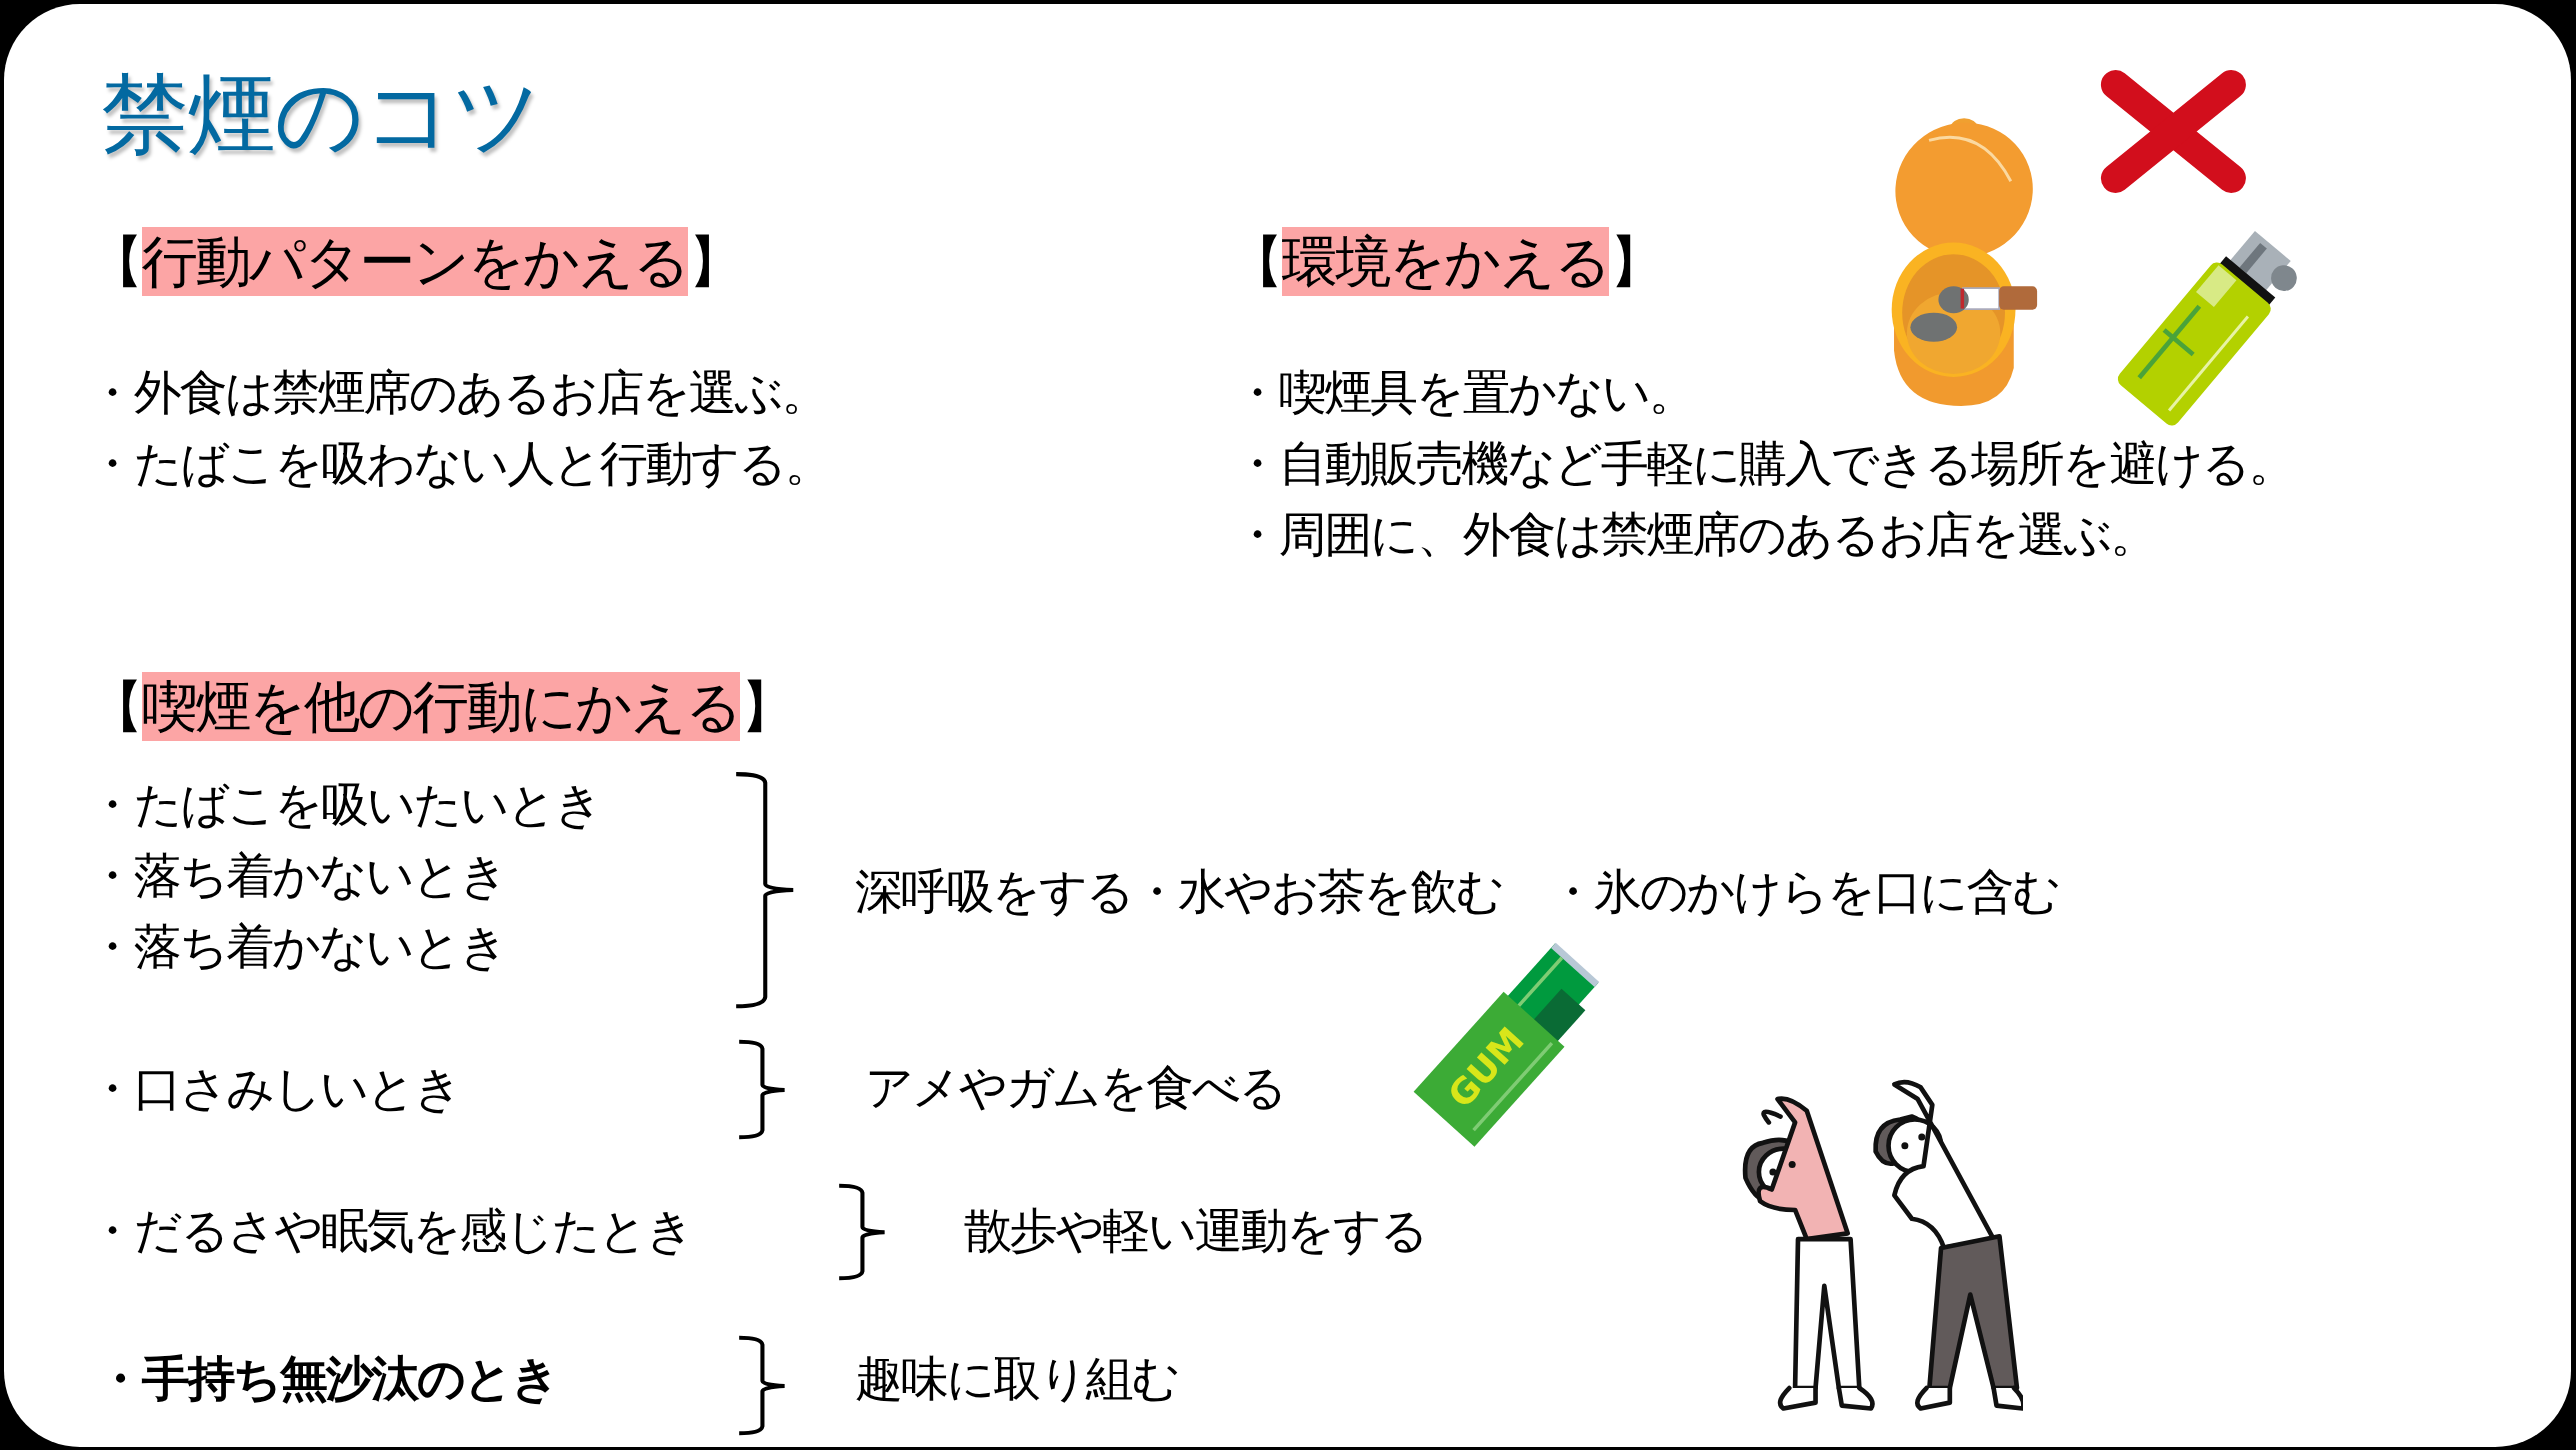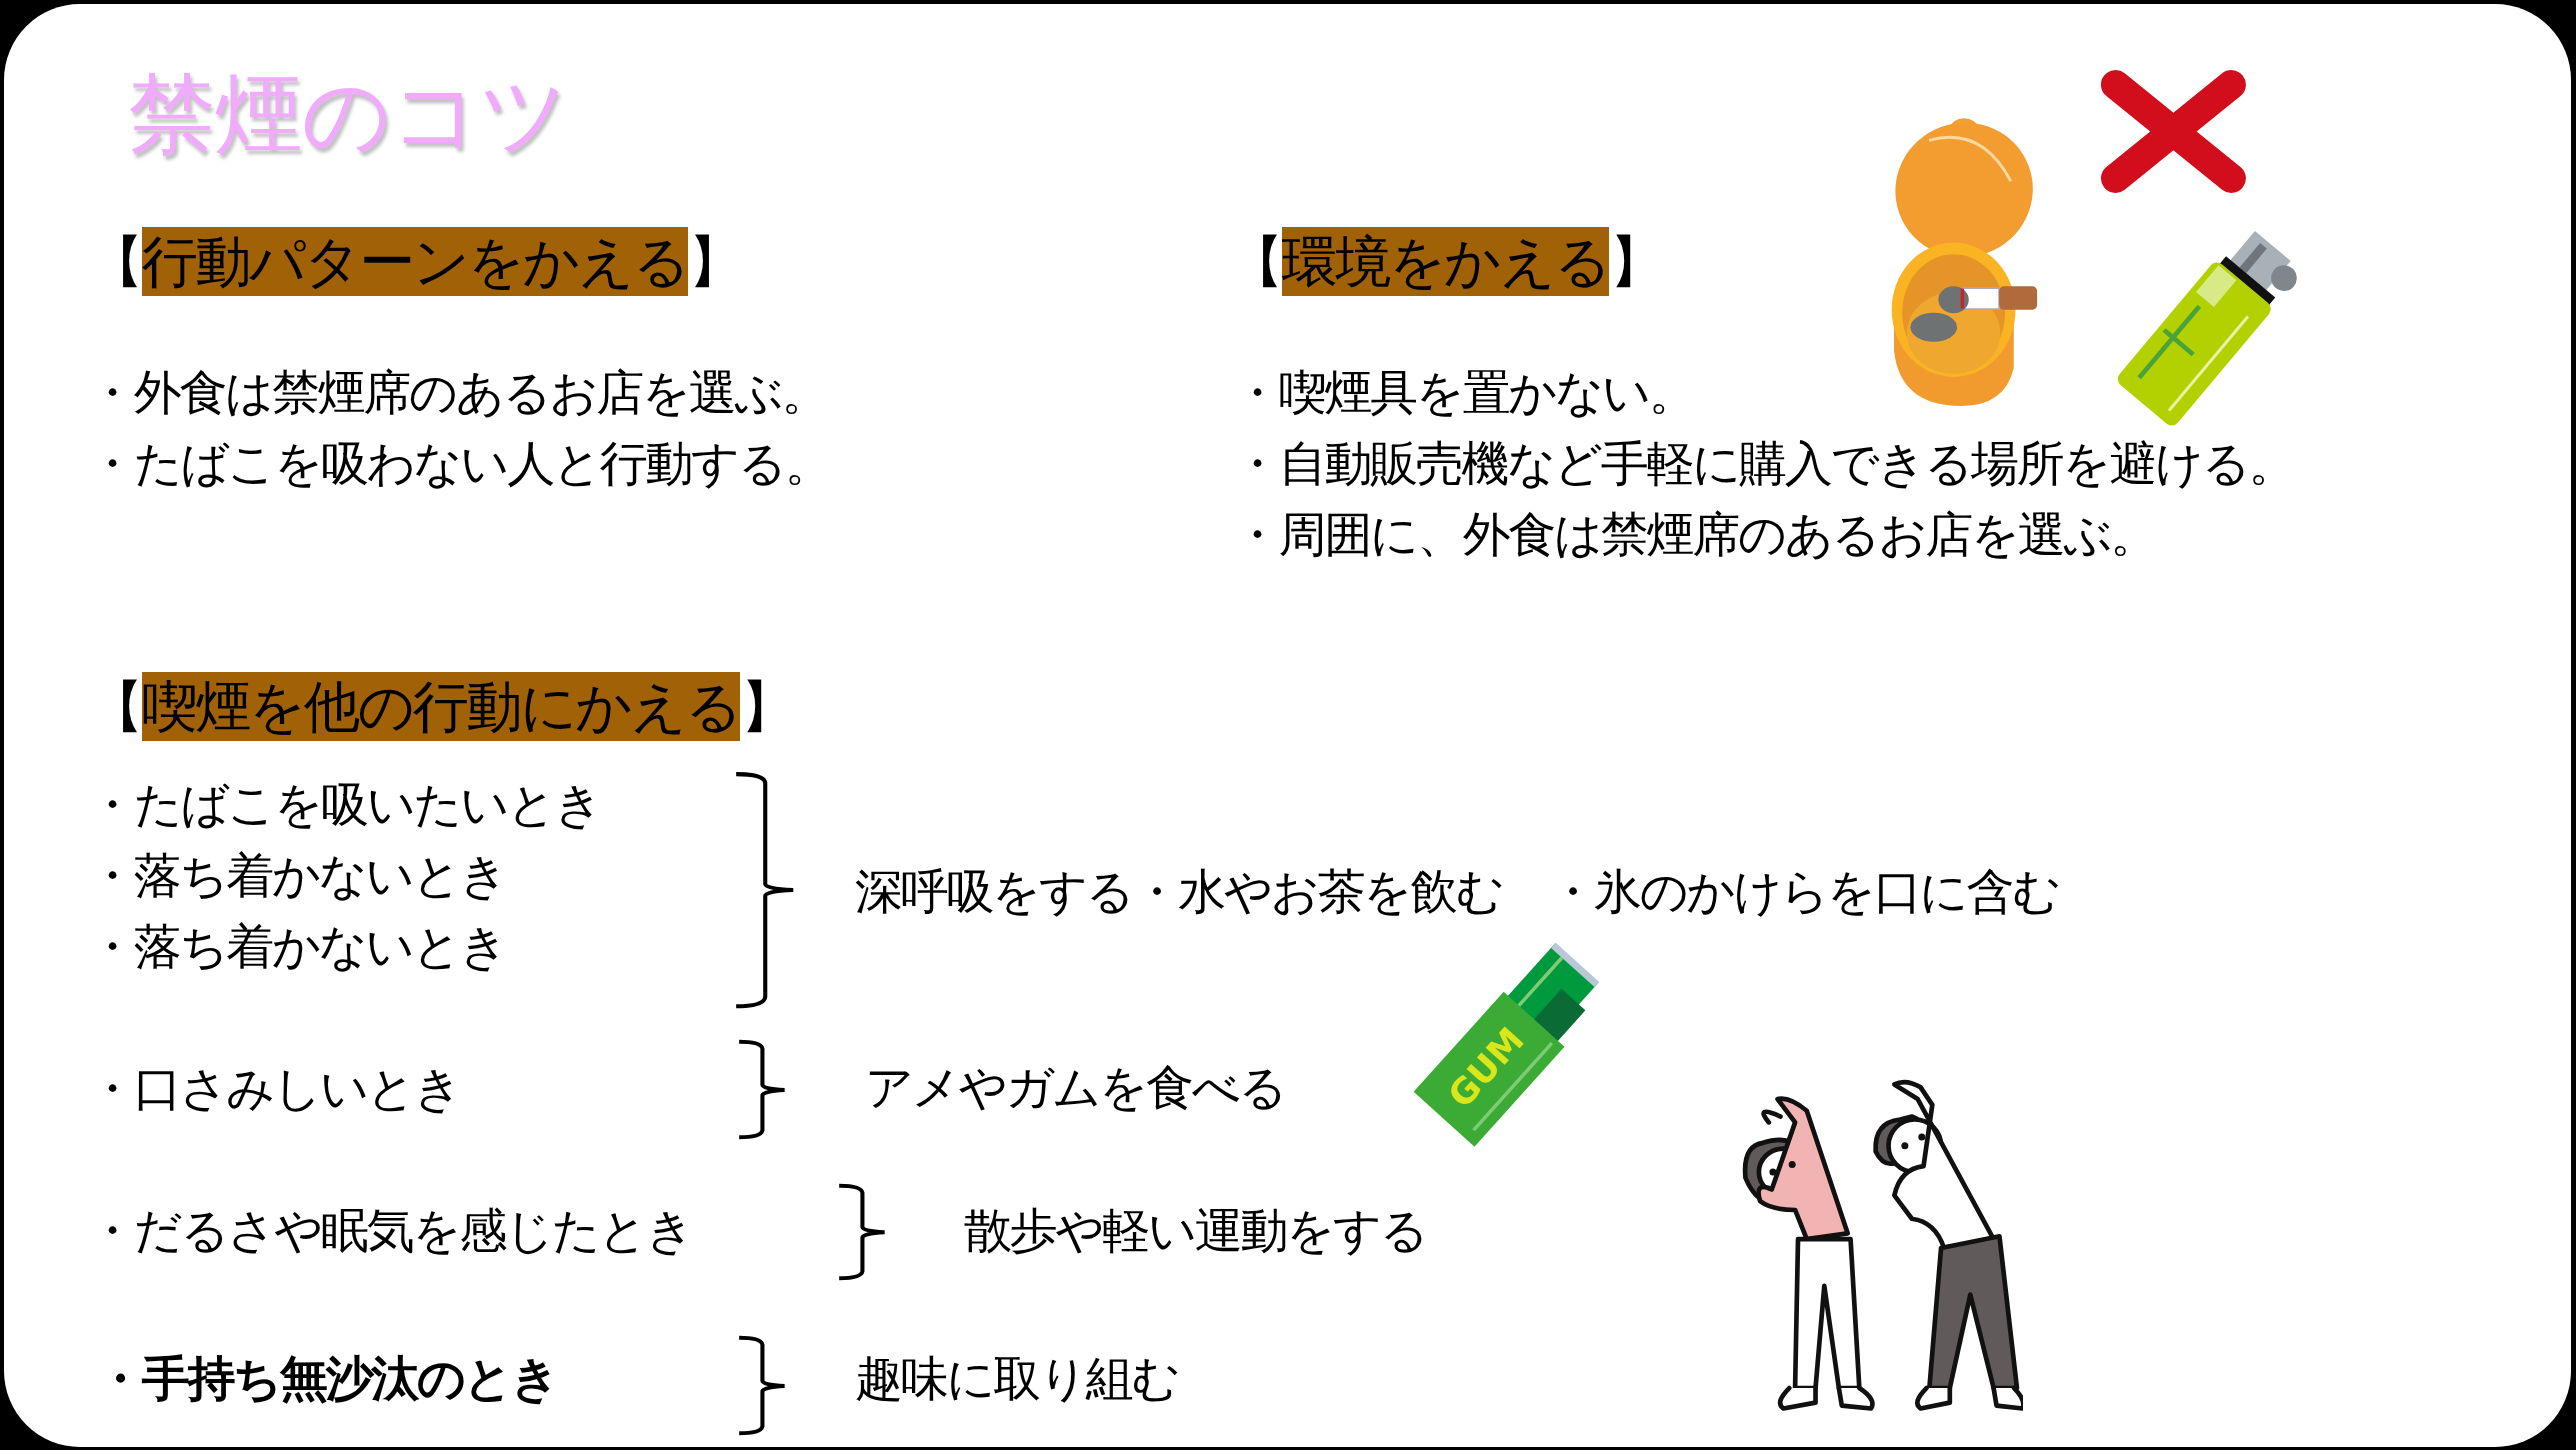--- a/index.html
+++ b/index.html
@@ -1,24 +1,24 @@
 <!DOCTYPE html>
 <html style="font-size:9.4px"><head>
 <meta charset="utf-8">
 <style>
   html, body { margin:0; padding:0; }
   body { width:2576px; height:1451px; background:#000; position:relative; overflow:hidden;
          font-family:"DejaVu Sans","Liberation Sans",sans-serif; color:#000; }
   .card { position:absolute; left:4.1px; top:4.1px; width:2567px; height:1443px; background:#fff;
           border-radius:76px; }
   .abs { position:absolute; white-space:nowrap; line-height:1; }
-  .title { left:101px; top:71px; font-size:88px; color:#f0abfc;
-           text-shadow:2.3px 3.5px 3.5px rgba(0,0,0,0.25); letter-spacing:-1.2px;margin-left:27px; }
+  .title { left:101px; top:71px; font-size:88px; color:#0369a1;
+           text-shadow:2.3px 3.5px 3.5px rgba(0,0,0,0.25); letter-spacing:-1.2px; }
   .heading { font-size:56px; letter-spacing:-2.3px; }
-  .heading .hl { background:#a16207; padding:2.3px 0; }
+  .heading .hl { background:#fca5a5; padding:2.3px 0; }
   .body-text { font-size:48px; letter-spacing:-2.3px; }
   .line { display:block; height:71px; }
   .brace { position:absolute; }
   .brace svg { display:block; overflow:visible; }
   .illus { position:absolute; }
 </style>
 </head>
 <body>
 
 <div class="card"></div>

